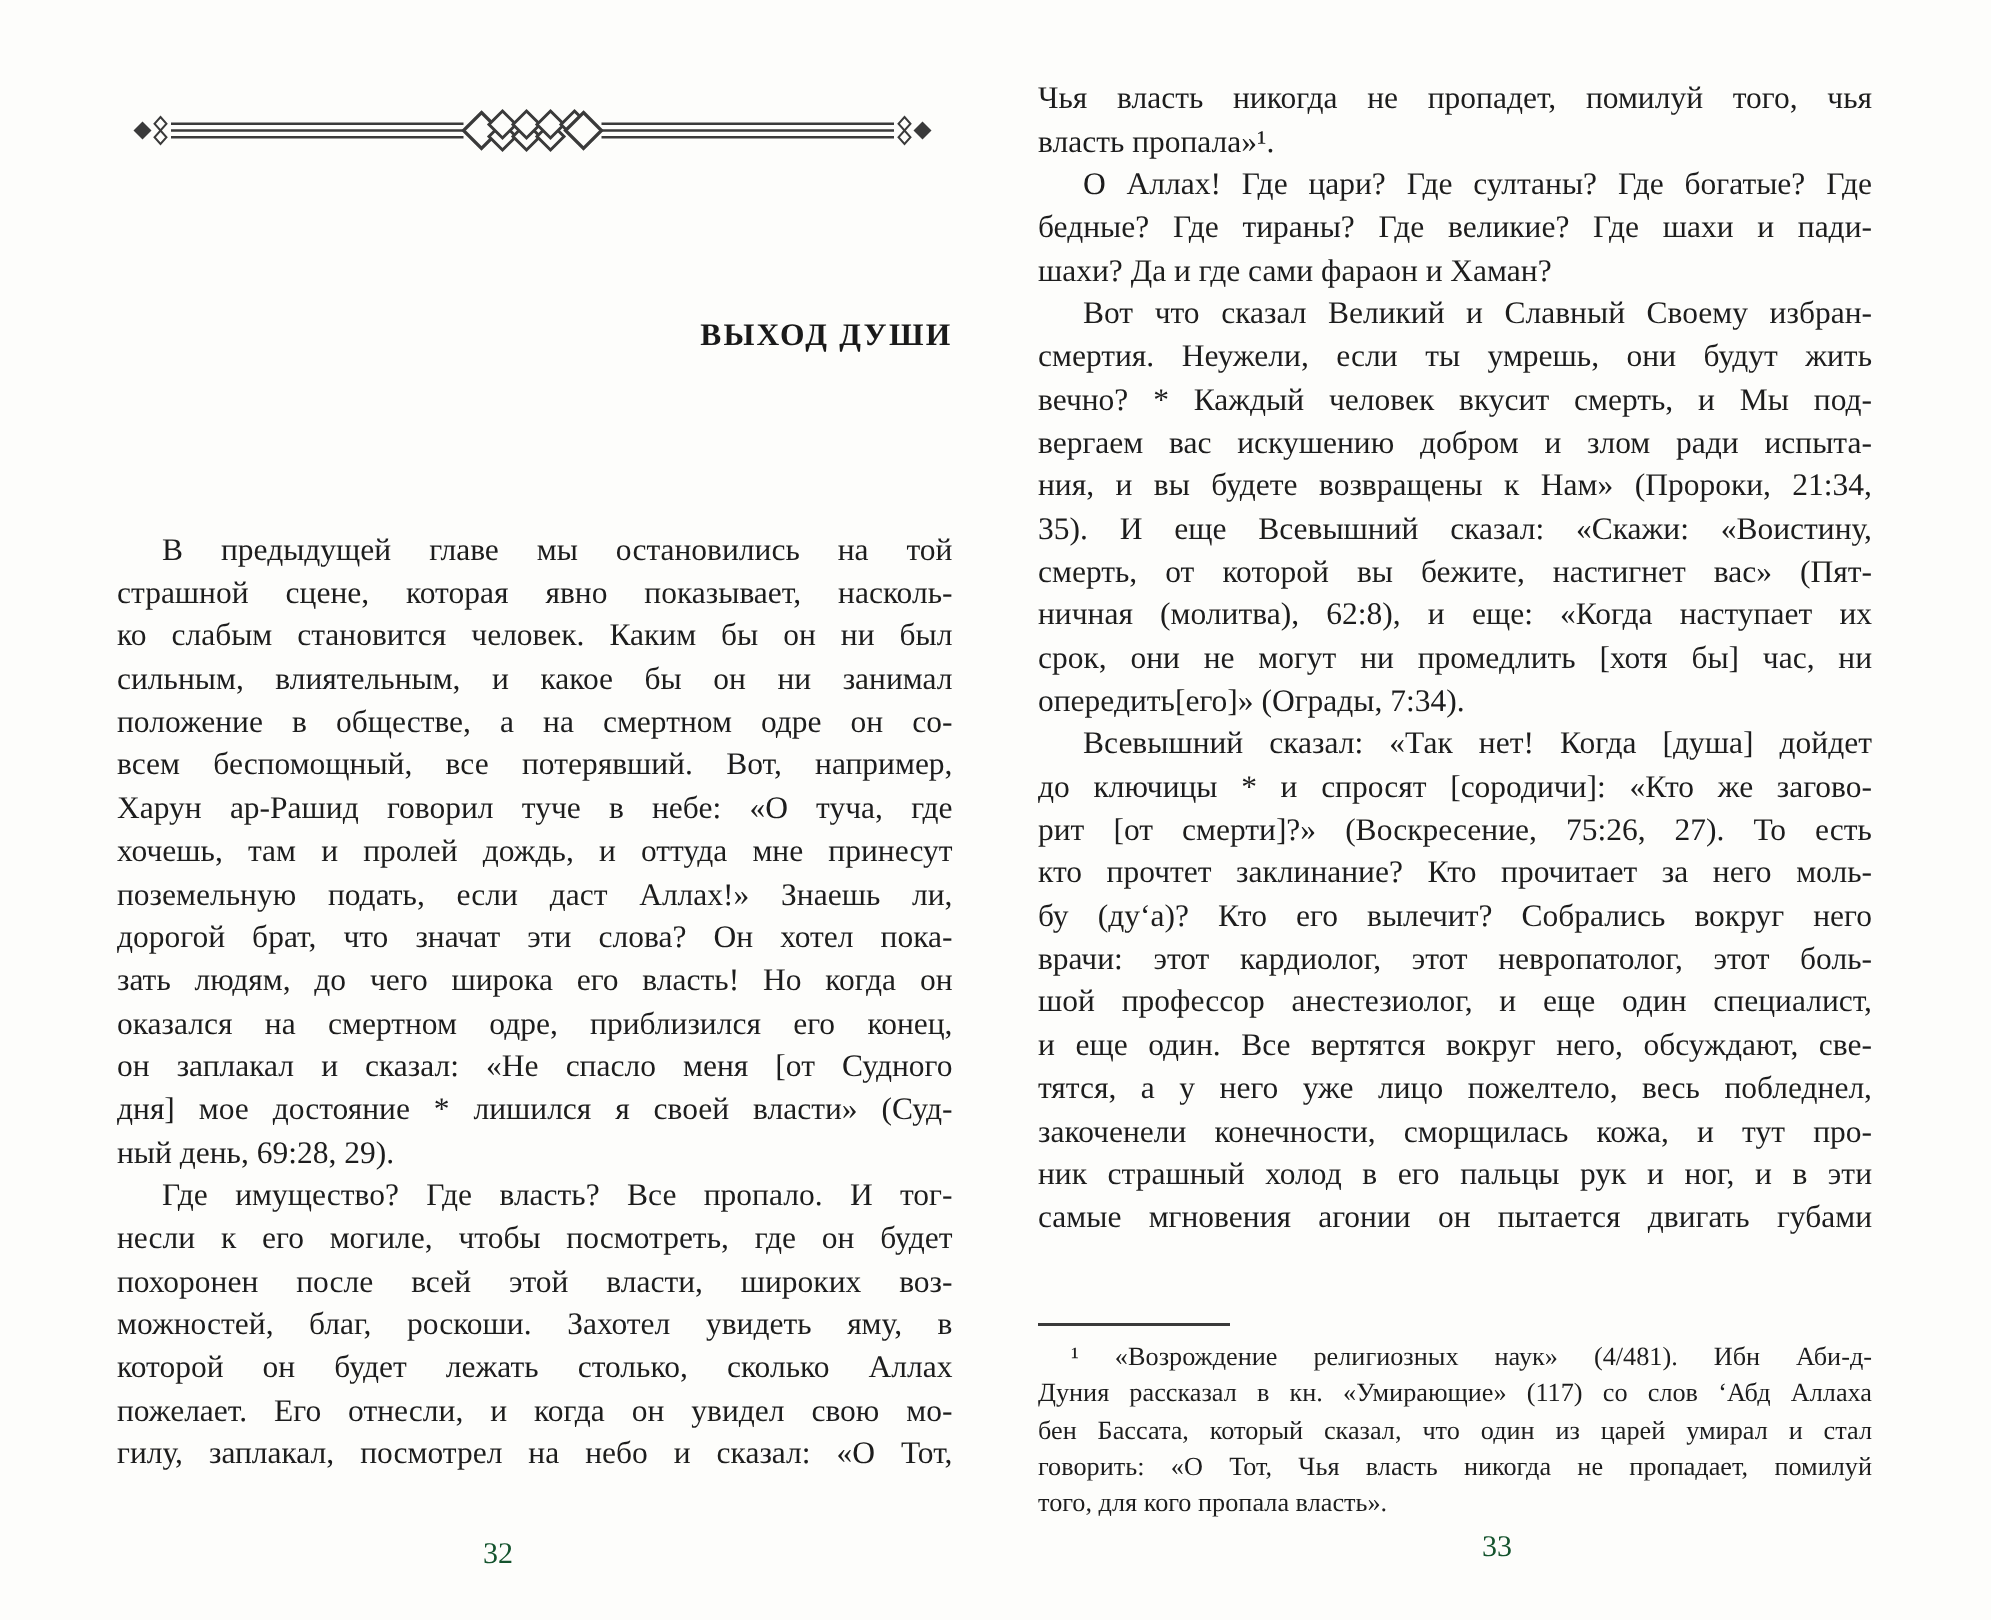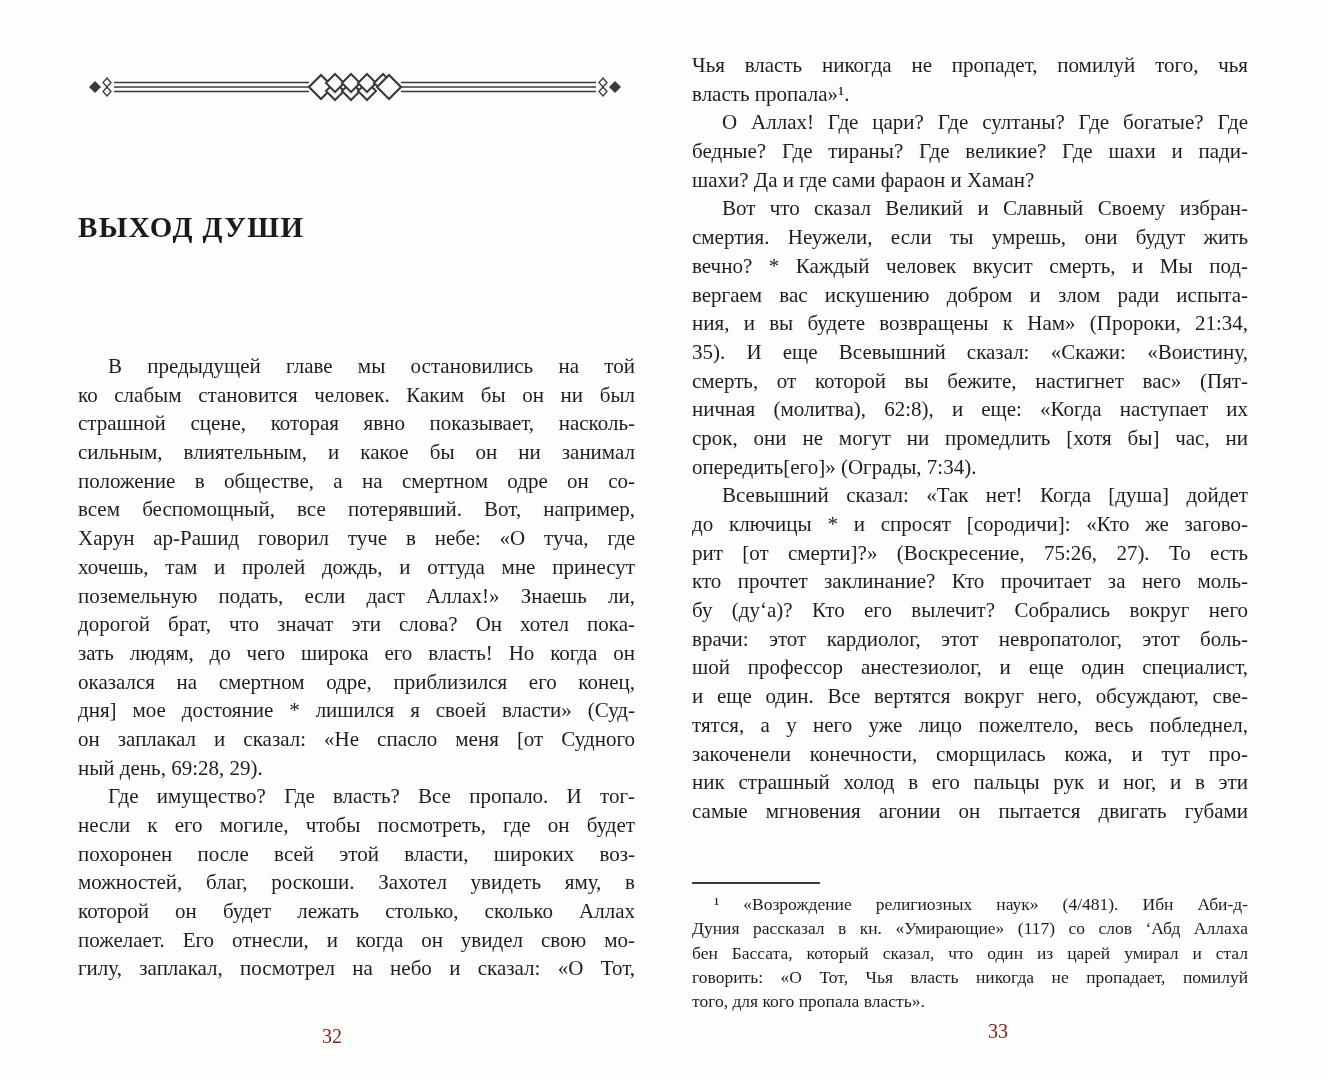--- a/index.html
+++ b/index.html
@@ -13,22 +13,22 @@
   }
   .spread { position:absolute; inset:0; }
   .page { position:absolute; top:0; height:1080px; }
   .page-left  { left:78px;  width:557px; }
   .page-right { left:692px; width:556px; }
 
   .ornament { position:absolute; top:72px; left:7px; width:540px; height:30px; }
 
   .chapter-title {
     position:absolute; top:211px; left:0; width:100%;
-    text-align:left;
-    font-size:29px; font-weight:bold; letter-spacing:1.5px;
+    text-align:right;
+    font-size:21px; font-weight:bold; letter-spacing:1.5px;
     color:#1a1a1a;
   }
 
   .body-text { position:absolute; left:0; right:0; }
   #left-body  { top:352px; }
   #right-body { top:51px; }
 
   .para { margin:0; }
   .line {
     font-size:21px;
@@ -43,21 +43,21 @@
   .line.endline { text-align-last:left; white-space:normal;font-family:Liberation Serif, serif; }
   .line.indent { padding-left:30px; }
 
   .footnote { position:absolute; top:882px; left:0; right:0; }
   .footnote-rule { width:128px; border-top:2px solid #3a3a3a; margin-bottom:8px; }
   .footnote .line { font-size:17.5px; line-height:24.3px; height:24.3px; }
   .footnote .line.indent { padding-left:22px; }
 
   .page-number {
     position:absolute;
-    font-size:20px; color:#7f1d1d;
+    font-size:20px; color:#14532d;
     width:44px; text-align:center;
   }
   #pn-left  { top:1025px; left:232px; }
   #pn-right { top:1020px; left:284px; }
 
   svg .orn-stroke { stroke:#3a3a3a; fill:#fdfdfb; }
   svg .orn-fill   { fill:#3a3a3a; }
   svg .orn-line   { stroke:#3a3a3a; stroke-width:1.7; }
 </style>
 </head>
@@ -96,33 +96,33 @@
         <polygon class="orn-stroke" stroke-width="1.3" points="518,15 522,19.5 518,24 514,19.5"></polygon>
         <polygon class="orn-fill" points="530,9 536,15 530,21 524,15"></polygon>
       </svg>
     </div>
 
     <div class="chapter-title">ВЫХОД ДУШИ</div>
 
     <div class="body-text" id="left-body">
         <div class="para">
           <div class="line fillable indent">В предыдущей главе мы остановились на той</div>
+          <div class="line fillable">страшной сцене, которая явно показывает, насколь-</div>
           <div class="line fillable">ко слабым становится человек. Каким бы он ни был</div>
-          <div class="line fillable">страшной сцене, которая явно показывает, насколь-</div>
           <div class="line fillable">сильным, влиятельным, и какое бы он ни занимал</div>
           <div class="line fillable">положение в обществе, а на смертном одре он со-</div>
           <div class="line fillable">всем беспомощный, все потерявший. Вот, например,</div>
           <div class="line fillable">Харун ар-Рашид говорил туче в небе: «О туча, где</div>
           <div class="line fillable">хочешь, там и пролей дождь, и оттуда мне принесут</div>
           <div class="line fillable">поземельную подать, если даст Аллах!» Знаешь ли,</div>
           <div class="line fillable">дорогой брат, что значат эти слова? Он хотел пока-</div>
           <div class="line fillable">зать людям, до чего широка его власть! Но когда он</div>
           <div class="line fillable">оказался на смертном одре, приблизился его конец,</div>
+          <div class="line fillable">он заплакал и сказал: «Не спасло меня [от Судного</div>
           <div class="line fillable">дня] мое достояние * лишился я своей власти» (Суд-</div>
-          <div class="line fillable">он заплакал и сказал: «Не спасло меня [от Судного</div>
           <div class="line fillable endline">ный день, 69:28, 29).</div>
         </div>
         <div class="para">
           <div class="line fillable indent">Где имущество? Где власть? Все пропало. И тог-</div>
           <div class="line fillable">несли к его могиле, чтобы посмотреть, где он будет</div>
           <div class="line fillable">похоронен после всей этой власти, широких воз-</div>
           <div class="line fillable">можностей, благ, роскоши. Захотел увидеть яму, в</div>
           <div class="line fillable">которой он будет лежать столько, сколько Аллах</div>
           <div class="line fillable">пожелает. Его отнесли, и когда он увидел свою мо-</div>
           <div class="line fillable">гилу, заплакал, посмотрел на небо и сказал: «О Тот,</div>

